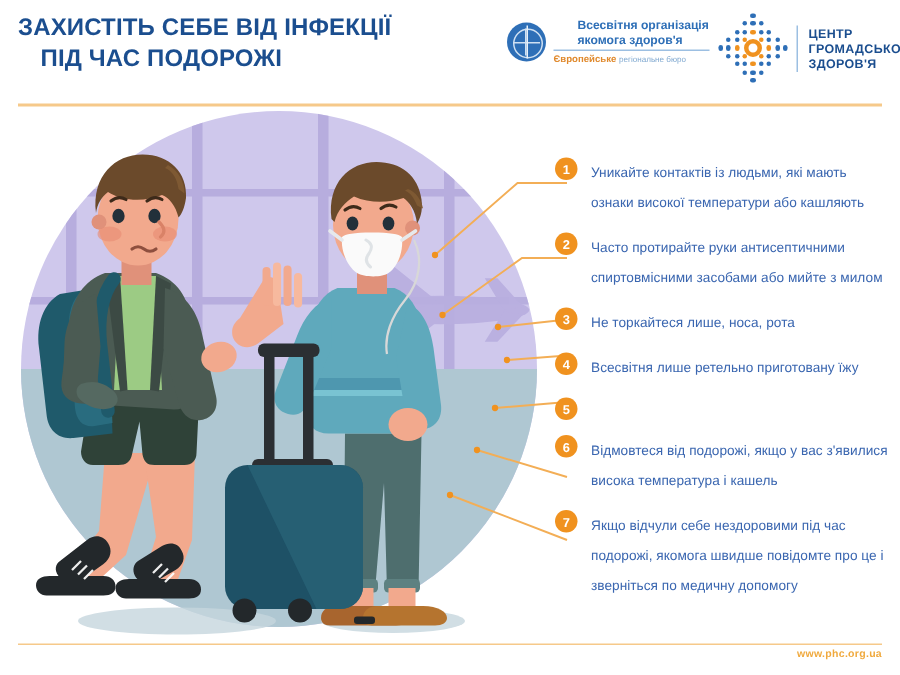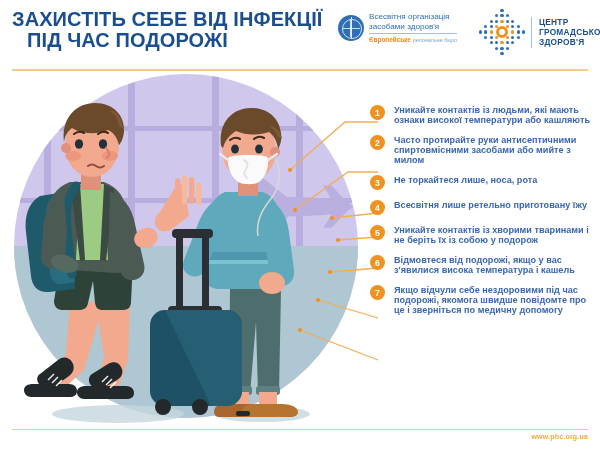--- a/index.html
+++ b/index.html
@@ -9,35 +9,35 @@
     font-family:"Liberation Sans","DejaVu Sans",sans-serif;
     overflow:hidden;
     position:relative;
   }
   #poster{position:relative;width:600px;height:450px;overflow:hidden;background:#fff;}
 
   
   .header{position:absolute;left:0;top:0;width:600px;height:66px;}
   .title{
     position:absolute;left:12px;top:9px;width:330px;
-    color:#1B4E8F;font-weight:bold;font-size:20px;line-height:20.5px;
+    color:#1B4E8F;font-weight:bold;font-size:16px;line-height:20.5px;
     letter-spacing:0.1px;text-transform:uppercase;
   }
   .title .l2{display:block;margin-left:15px;}
 
   .logos{position:absolute;left:338px;top:9px;width:258px;height:48px;}
 
   
   .who{position:absolute;left:0px;top:3px;display:flex;align-items:center;gap:5px;}
   .who-emblem{width:26px;height:26px;border-radius:50%;background:#2E6FB7;position:relative;flex:0 0 auto;overflow:hidden;}
   .who-emblem .glb{position:absolute;left:4px;top:4px;width:18px;height:18px;border-radius:50%;border:1.2px solid #cfe0f2;}
   .who-emblem .mer{position:absolute;left:12.4px;top:4px;width:1px;height:18px;background:#cfe0f2;}
   .who-emblem .par{position:absolute;left:4px;top:12.4px;width:18px;height:1px;background:#cfe0f2;}
   .who-emblem .rod{position:absolute;left:12.6px;top:2px;width:1.4px;height:22px;background:#e8f1fa;}
-  .who-txt{font-size:8.1px;line-height:9.6px;color:#2E6FB7;font-weight:normal;white-space:nowrap;}
+  .who-txt{font-size:8.1px;line-height:9.6px;color:#2E6FB7;font-weight:bold;white-space:nowrap;margin-left:16px;}
   .who-sub{margin-top:2px;padding-top:2px;border-top:0.8px solid #9cbfe2;font-size:6.4px;line-height:7.4px;color:#E08A2E;font-weight:bold;white-space:nowrap;}
   .who-sub .reg{color:#7FA8D0;font-weight:normal;font-size:5.4px;}
 
   
   .phc{position:absolute;left:142px;top:1px;display:flex;align-items:center;gap:7px;}
   .phc-mark{position:relative;width:44px;height:44px;flex:0 0 auto;}
   .phc-mark .ring{position:absolute;left:16px;top:16px;width:12px;height:12px;border-radius:50%;border:3.2px solid #F0921F;box-sizing:border-box;}
   .phc-mark i{position:absolute;width:3.1px;height:3.1px;border-radius:50%;display:block;}
   .phc-div{width:1px;height:31px;background:#9cbfe2;flex:0 0 auto;}
   .phc-txt{font-size:8.3px;line-height:10.2px;color:#1B4E8F;font-weight:bold;letter-spacing:0.25px;white-space:nowrap;}
@@ -53,21 +53,21 @@
   
   .list{position:absolute;left:370px;top:104px;width:225px;}
   .item{position:relative;display:flex;align-items:flex-start;gap:9px;margin-bottom:9px;}
   .badge{
     flex:0 0 auto;width:15px;height:15px;border-radius:50%;
     background:#F0921F;color:#fff;font-size:8.6px;font-weight:bold;
     display:flex;align-items:center;justify-content:center;
     margin-top:1px;z-index:3;position:relative;
   }
   .itxt{
-    font-size:9.1px;line-height:10px;color:#3A66B0;font-weight:bold;
+    font-size:9.1px;line-height:20px;color:#3A66B0;font-weight:normal;
     padding-top:1px;letter-spacing:0.02px;
   }
   .leaders{position:absolute;left:0;top:0;width:600px;height:450px;pointer-events:none;}
 </style>
 </head>
 <body>
 
 <div id="poster">
 
   <div class="header">
@@ -80,21 +80,21 @@
 
       <div class="who">
         <div class="who-emblem">
           <div class="glb"></div>
             <div class="mer"></div>
             <div class="par"></div>
             <div class="rod"></div>
         </div>
         <div>
           <div class="who-txt">Всесвітня організація</div>
-          <div class="who-txt">засобами здоров'я</div>
+          <div class="who-txt">якомога здоров'я</div>
           <div class="who-sub">
             <span>Європейське</span>
             <span class="reg">регіональне бюро</span>
           </div>
         </div>
       </div>
 
       <div class="phc">
         <div class="phc-mark">
           <div class="ring"></div>
@@ -354,21 +354,20 @@
       <div class="itxt">Не торкайтеся лише, носа, рота</div>
     </div>
 
     <div class="item">
       <div class="badge">4</div>
       <div class="itxt">Всесвітня лише ретельно приготовану їжу</div>
     </div>
 
     <div class="item">
       <div class="badge">5</div>
-      <div class="itxt">Уникайте контактів із хворими тваринами і не беріть їх із собою у подорож</div>
     </div>
 
     <div class="item">
       <div class="badge">6</div>
       <div class="itxt">Відмовтеся від подорожі, якщо у вас з'явилися висока температура і кашель</div>
     </div>
 
     <div class="item">
       <div class="badge">7</div>
       <div class="itxt">Якщо відчули себе нездоровими під час подорожі, якомога швидше повідомте про це і зверніться по медичну допомогу</div>

